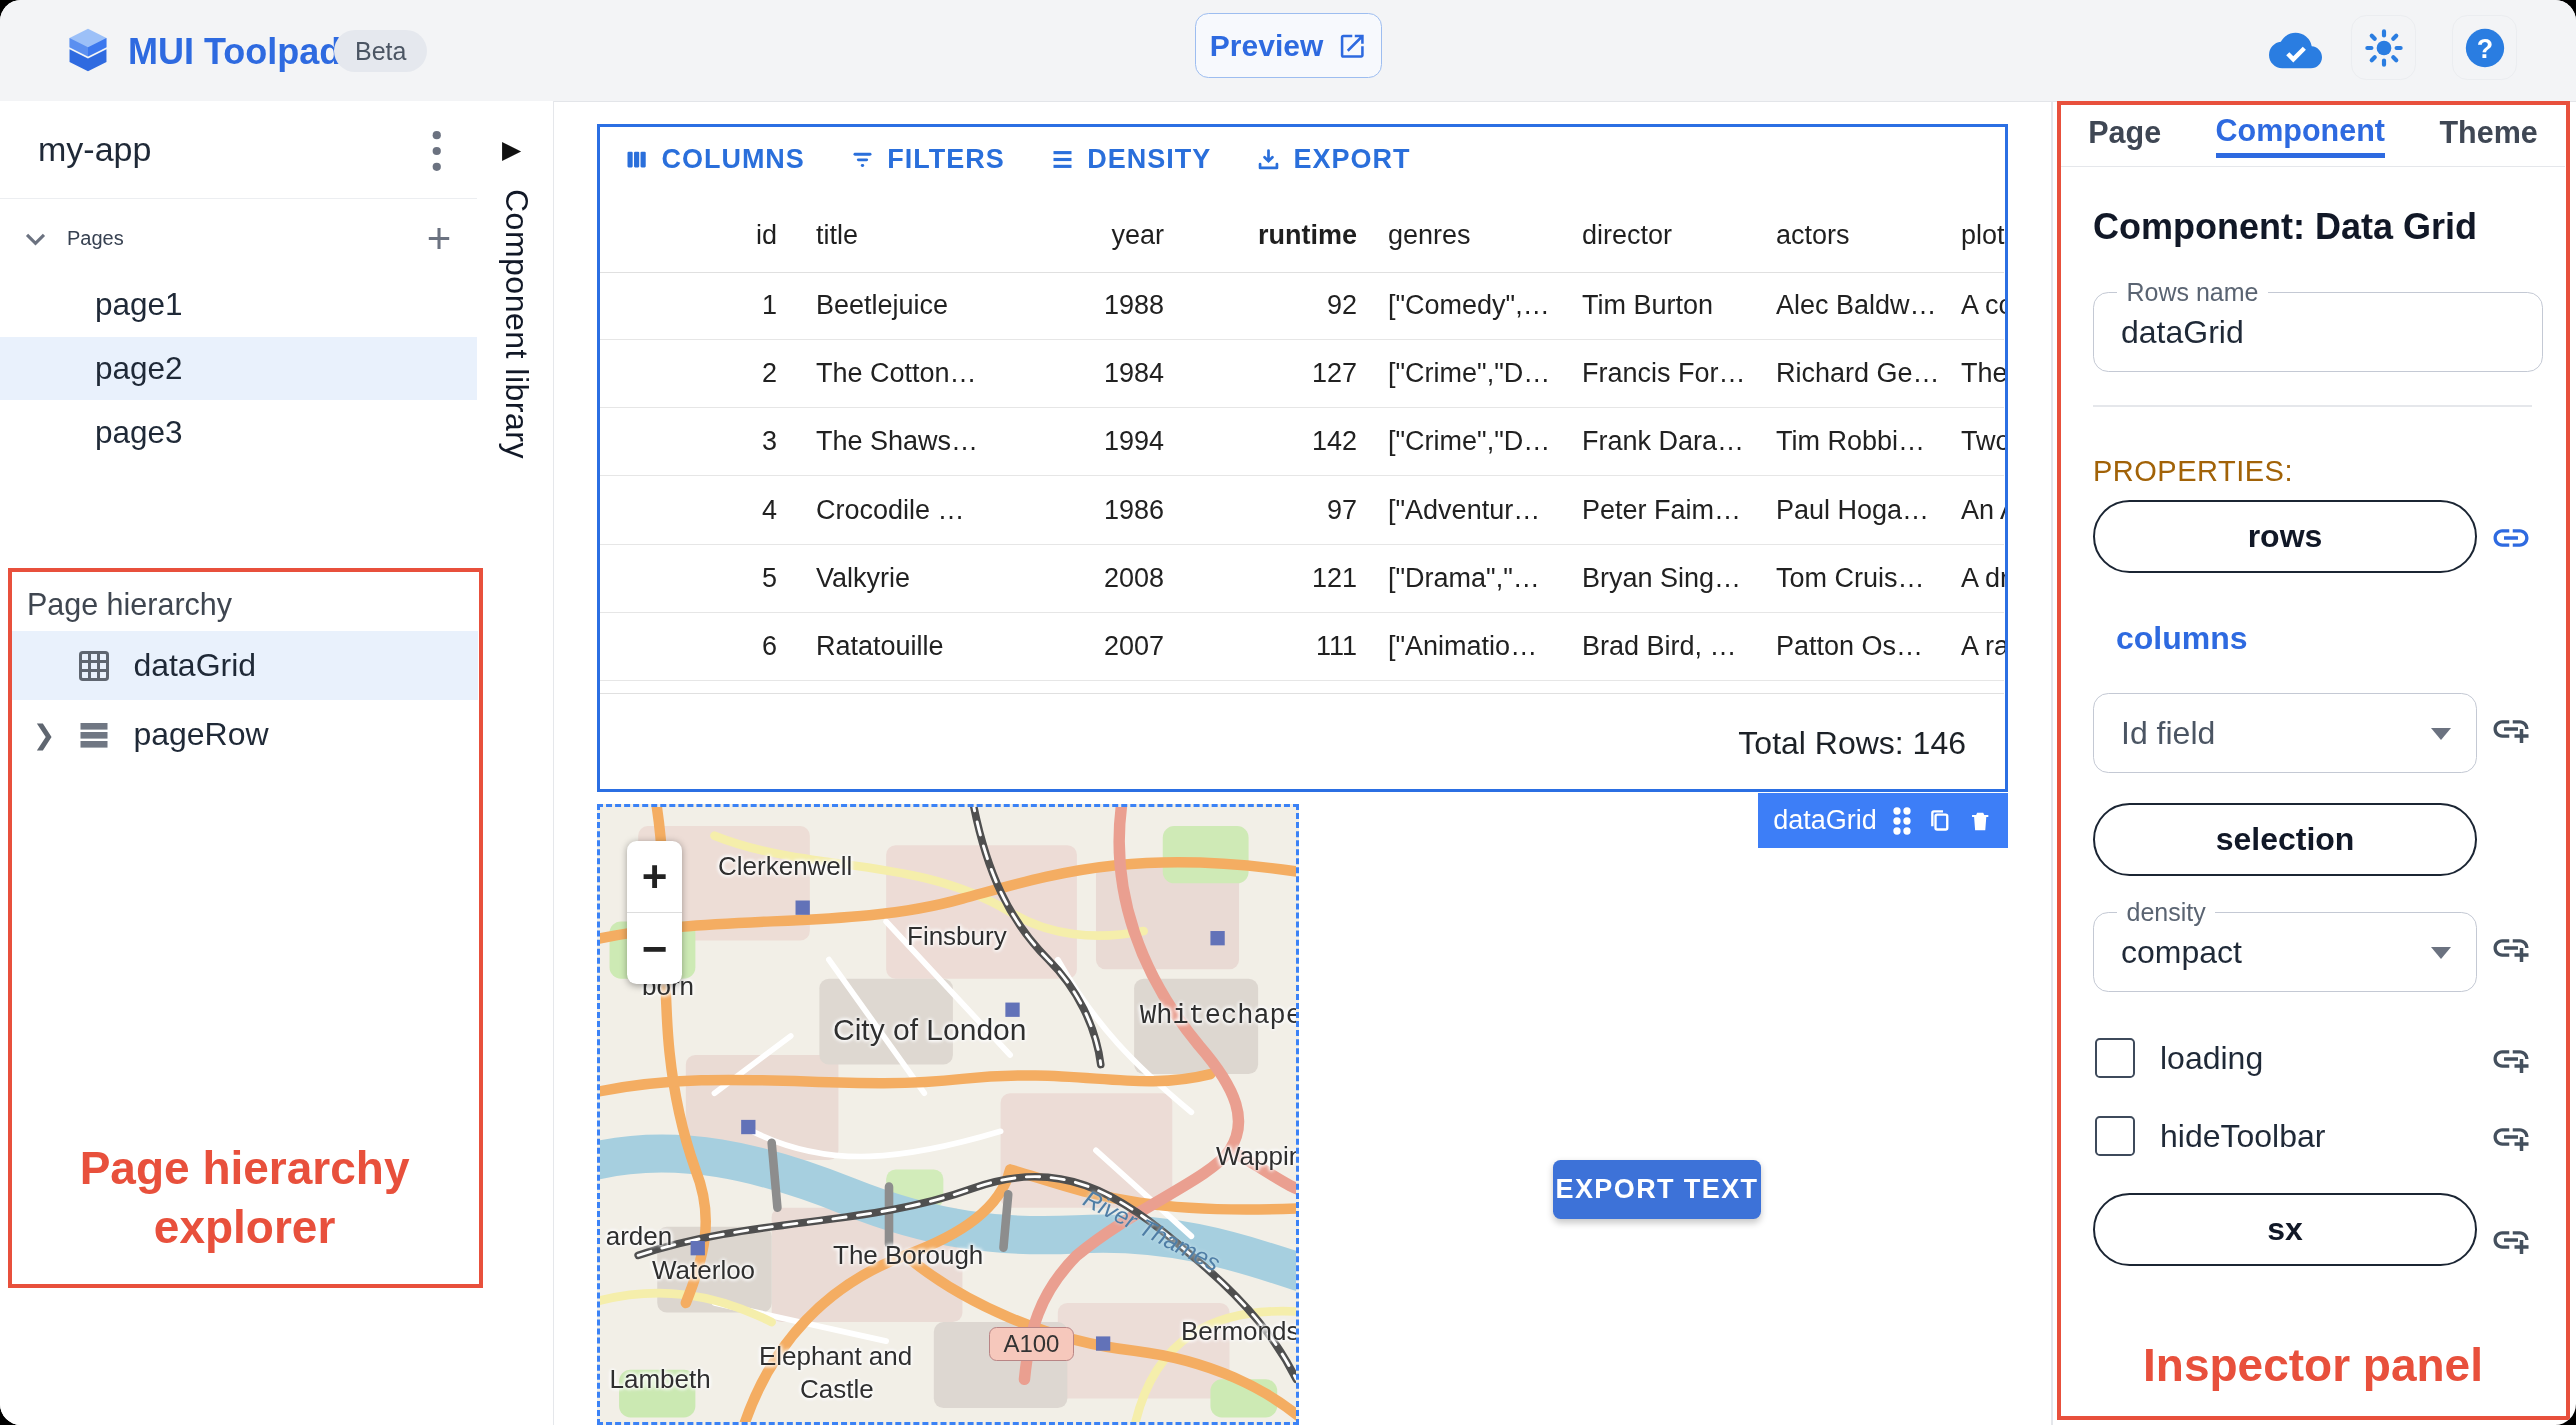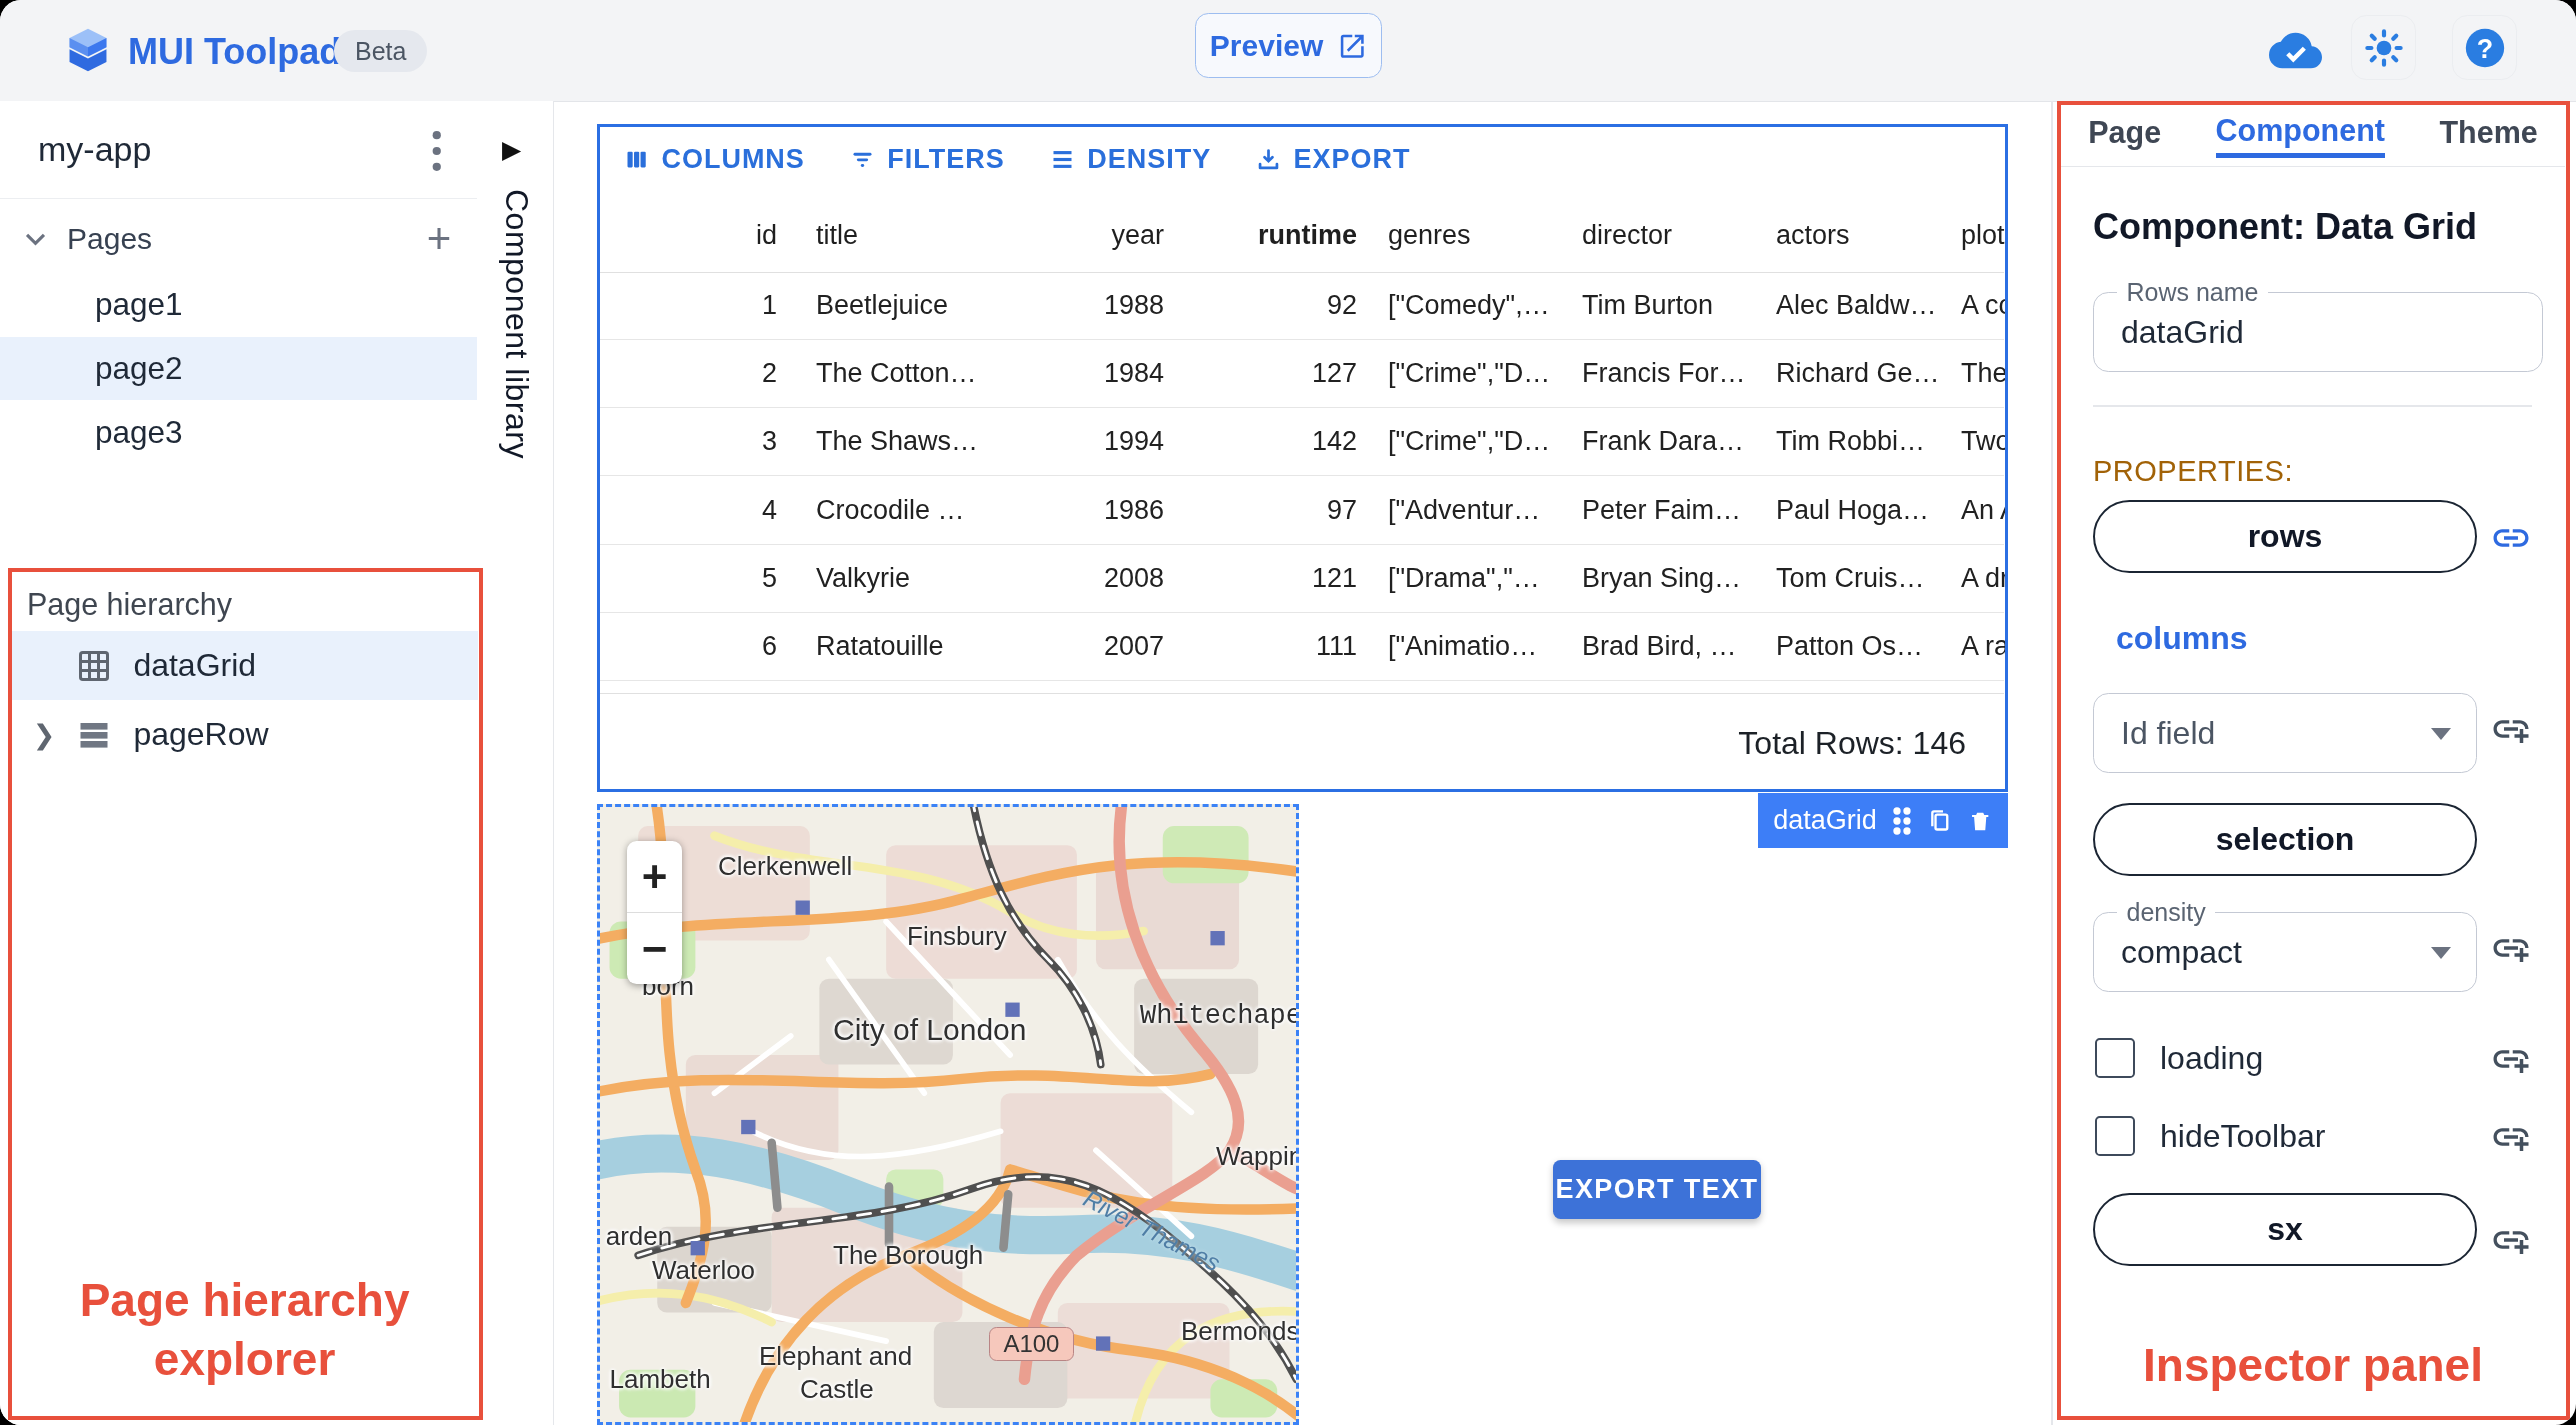--- a/index.html
+++ b/index.html
@@ -15,32 +15,32 @@
   #preview-btn{position:absolute;left:1195px;top:13.4px;width:185px;height:63px;border:1.9px solid #9dbdf0;border-radius:13.4px;
                display:flex;align-items:center;justify-content:center;gap:13.4px;color:#2e6ae0;font-size:30px;font-weight:700;background:#f7f9fd;}
   .hdr-iconbox{position:absolute;top:15.3px;width:63px;height:63px;border:1.9px solid #ebedf0;border-radius:15.3px;display:flex;align-items:center;justify-content:center;}
   
   #sidebar{position:absolute;left:0;top:101px;width:477px;height:1324px;background:#fff;border-right:1.9px solid #e5e7eb;}
   #myapp-row{position:absolute;left:0;top:0;width:477px;height:97px;border-bottom:1.9px solid #eceef1;}
   #myapp-label{position:absolute;left:38px;top:29px;font-size:34px;color:#1f2937;}
   #kebab{position:absolute;left:416px;top:25px;width:42px;height:50px;display:flex;align-items:center;justify-content:center;}
   #pages-row{position:absolute;left:0;top:111px;width:477px;height:53px;display:flex;align-items:center;}
   #pages-chevron{margin-left:21px;color:#6b7280;}
-  #pages-label{margin-left:17px;font-size:30px;color:#374151;}
+  #pages-label{margin-left:17px;font-size:20px;color:#374151;}
   #add-page{position:absolute;left:416px;top:1.9px;width:46px;height:50px;color:#6b7280;font-size:42px;font-weight:400;
             display:flex;align-items:center;justify-content:center;}
   .page-item{position:absolute;left:0;width:477px;height:63px;display:flex;align-items:center;font-size:31.5px;color:#1f2937;}
   .page-item span{margin-left:95px;}
   .page-item.selected{background:#e9f1fc;}
   
   #lib-strip{position:absolute;left:477px;top:101px;width:76px;height:1324px;background:#fff;border-right:1.9px solid #e5e7eb;}
   #lib-arrow{position:absolute;left:25px;top:34px;color:#111;font-size:25px;}
   #lib-label{position:absolute;left:21px;top:88px;writing-mode:vertical-rl;font-size:32px;color:#111827;letter-spacing:0.5px;}
   
-  #hier-box{position:absolute;left:7.6px;top:568px;width:475px;height:852px;border:4.8px solid #e8503c;background:#fff;box-sizing:border-box;}
+  #hier-box{position:absolute;left:7.6px;top:568px;width:475px;height:720px;border:4.8px solid #e8503c;background:#fff;box-sizing:border-box;}
   #hier-title{position:absolute;left:15.3px;top:15.3px;font-size:30.5px;color:#3f4650;}
   .hier-row{position:absolute;left:0;width:466px;height:69px;display:flex;align-items:center;font-size:32px;color:#1f2937;}
   .hier-row.selected{background:#e9f1fc;}
   .hier-chev{width:38px;margin-left:13.4px;color:#5f6670;font-size:27px;text-align:center;}
   .hier-icon{margin-left:13.4px;display:flex;}
   .hier-label{margin-left:21px;}
   .annotation{color:#e8503c;font-weight:700;font-size:46px;text-align:center;line-height:59px;}
   #hier-annot{position:absolute;left:0;bottom:27px;width:466px;}
   
   #grid{position:absolute;left:597px;top:124px;width:1411px;height:668px;border:3.8px solid #2b6fe3;background:#fff;box-sizing:border-box;overflow:hidden;}

